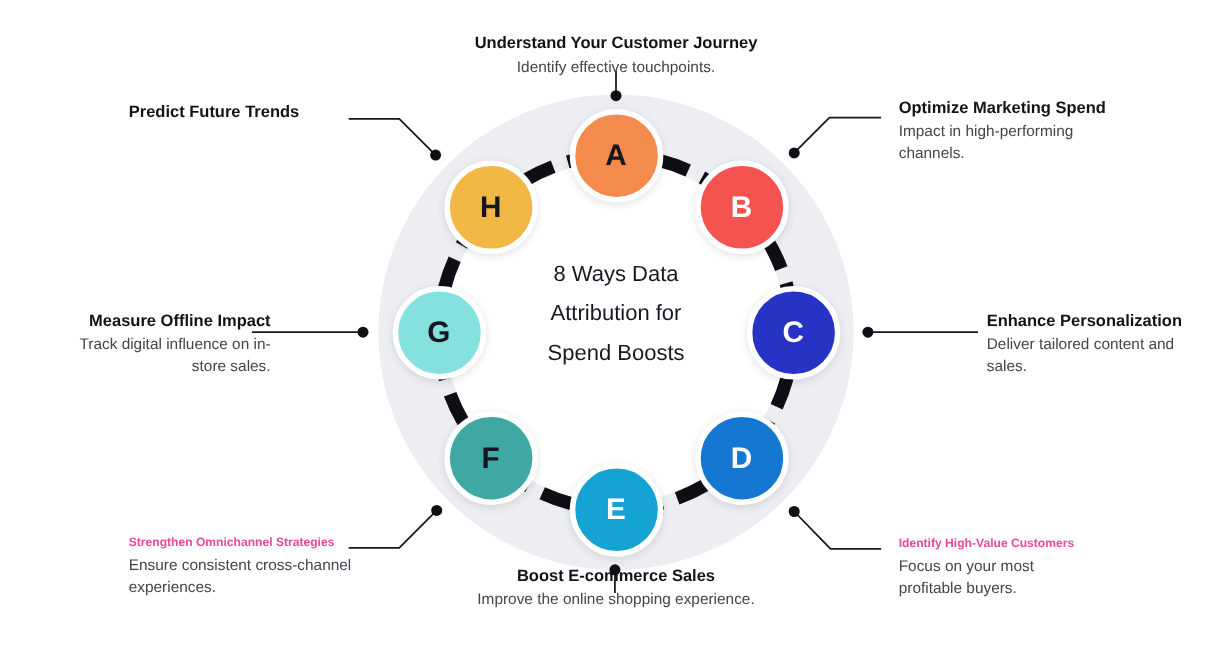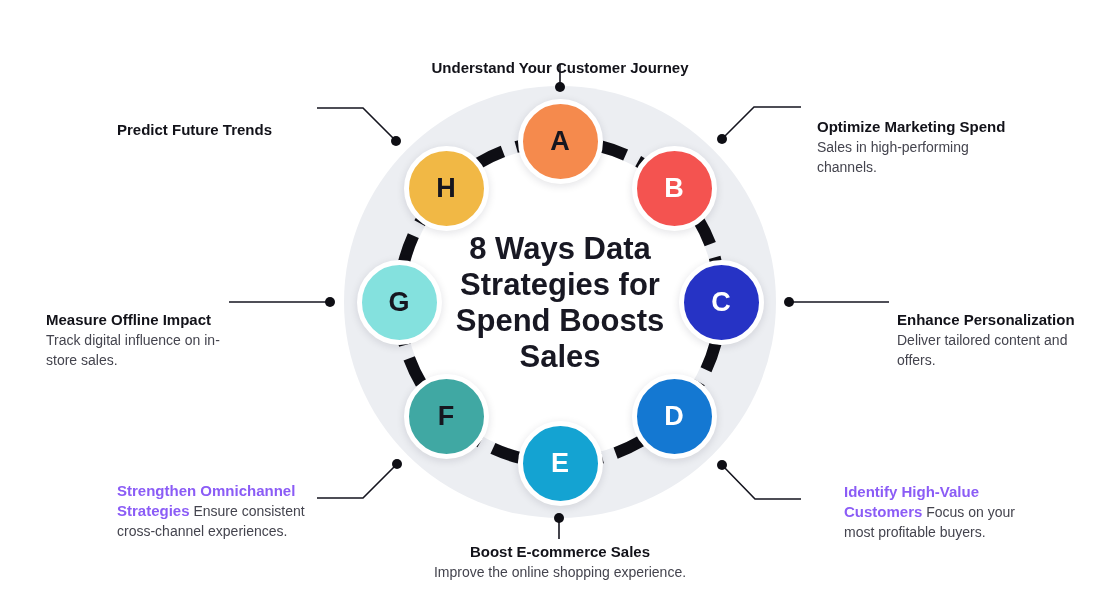--- a/index.html
+++ b/index.html
@@ -26,31 +26,31 @@
   .node .letter {
     font-size: 27px;
     font-weight: bold;
     line-height: 1;
   }
 
   .center-title {
     position: absolute;
     left: 410px; top: 231px; width: 300px;
     text-align: center;
-    font-weight: bold;
-    font-size: 31px;
+    font-weight: normal;
+    font-size: 20px;
     line-height: 36px;
     color: #181823;
   }
 
   .callout { position: absolute; font-size: 14px; line-height: 20px; color: #44444e; }
-  .callout .heading { font-weight: bold; font-size: 15px; color: #121219; margin-top: 28px; }
+  .callout .heading { font-weight: bold; font-size: 15px; color: #121219; }
   .callout .heading.nowrap { white-space: nowrap; }
   .callout.center { text-align: center; }
-  .callout b { font-weight: bold; font-size: 15px; color: #8b5cf6; }
+  .callout b { font-weight: bold; font-size: 11px; color: #ec4899; }
 </style>
 </head>
 <body>
 
 <div class="canvas">
 
   <svg class="decor" width="1120" height="606" viewBox="0 0 1120 606">
 
     <circle cx="560" cy="302" r="216" fill="#ECEEF2"></circle>
     <circle cx="560" cy="302" r="155" fill="#FFFFFF"></circle>
@@ -99,55 +99,55 @@
     </div>
   <div class="node" style="left: 356.5px; top: 259.5px; background: rgb(132, 225, 222);">
     <span class="letter" style="color: rgb(22, 22, 31);">G</span>
     </div>
   <div class="node" style="left: 403.5px; top: 145.5px; background: rgb(241, 184, 69);">
     <span class="letter" style="color: rgb(22, 22, 31);">H</span>
     </div>
 
   <div class="center-title">
     <div>8 Ways Data</div>
-    <div>Strategies for</div>
+    <div>Attribution for</div>
     <div>Spend Boosts</div>
-    <div>Sales</div>
   </div>
 
   <div class="callout center" style="left:310px; top:30px; width:500px;">
     <div class="heading nowrap">Understand Your Customer Journey</div>
+    <div>Identify effective touchpoints.</div>
   </div>
 
   <div class="callout" style="left:817px; top:89px; width:188px;">
     <div class="heading nowrap">Optimize Marketing Spend</div>
-    <div>Sales in high-performing channels.</div>
+    <div>Impact in high-performing channels.</div>
   </div>
 
   <div class="callout" style="left:897px; top:282px; width:200px;">
     <div class="heading nowrap">Enhance Personalization</div>
-    <div>Deliver tailored content and offers.</div>
+    <div>Deliver tailored content and sales.</div>
   </div>
 
-  <div class="callout" style="left:844px; top:482px; width:178px;">
+  <div class="callout" style="left:817px; top:482px; width:178px;">
     <b>Identify High-Value Customers</b>
     <span>Focus on your most profitable buyers.</span>
   </div>
 
   <div class="callout center" style="left:310px; top:514px; width:500px;">
     <div class="heading nowrap">Boost E-commerce Sales</div>
     <div>Improve the online shopping experience.</div>
   </div>
 
   <div class="callout" style="left:117px; top:481px; width:210px;">
     <b>Strengthen Omnichannel Strategies</b>
     <span>Ensure consistent cross-channel experiences.</span>
   </div>
 
-  <div class="callout" style="left:46px; top:282px; width:200px;">
+  <div class="callout" style="left:46px; top:282px; width:200px;text-align:right;">
     <div class="heading nowrap">Measure Offline Impact</div>
     <div>Track digital influence on in-store sales.</div>
   </div>
 
   <div class="callout" style="left:117px; top:92px; width:190px;">
     <div class="heading nowrap">Predict Future Trends</div>
   </div>
 
 </div>
 

